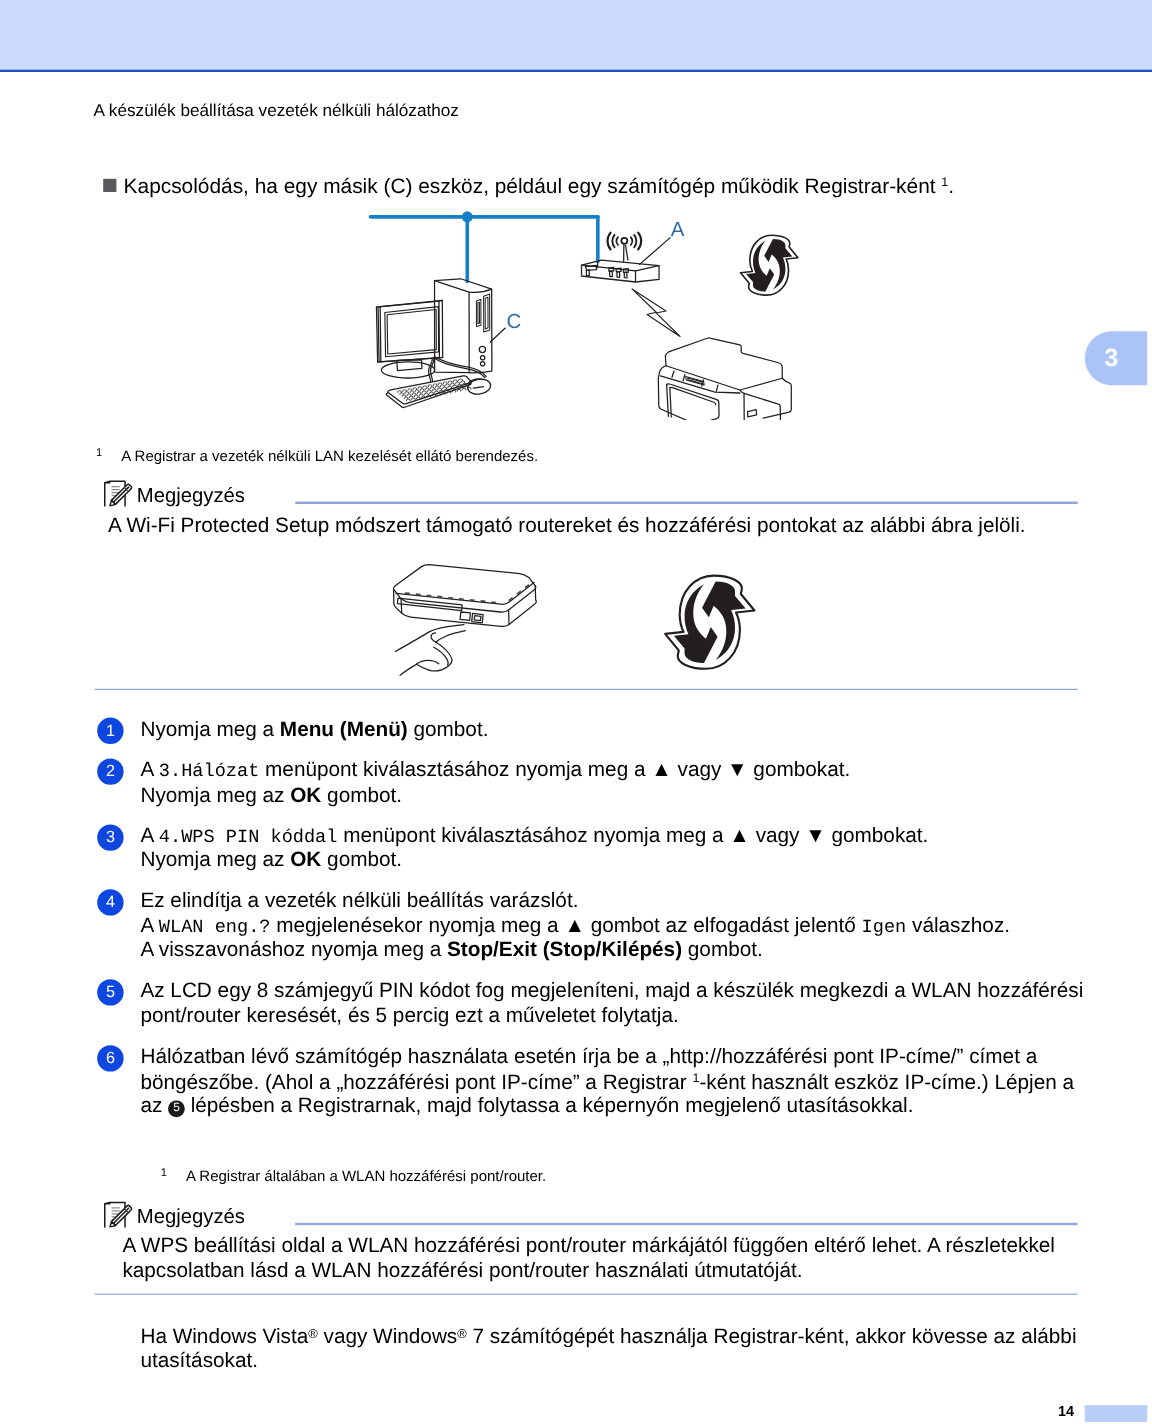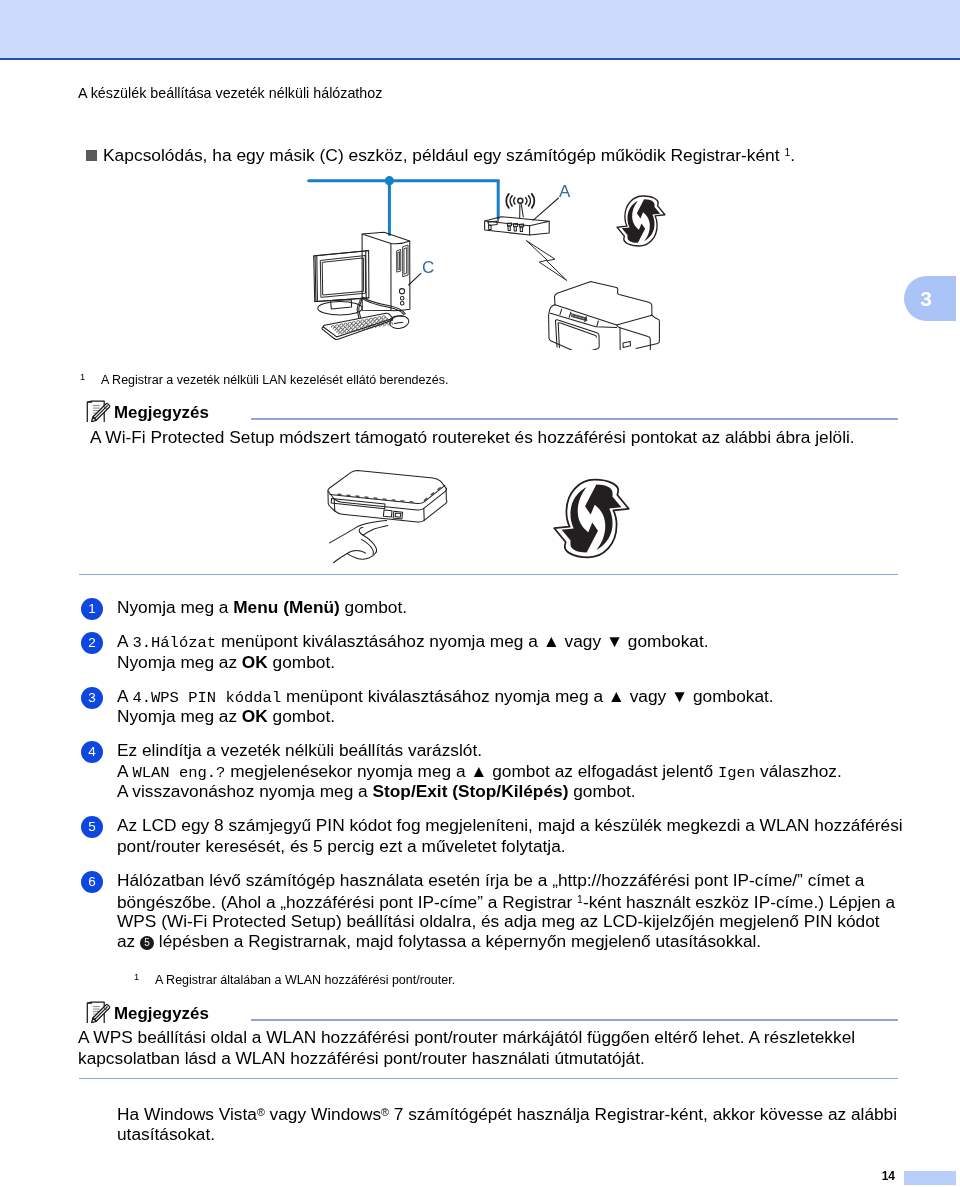--- a/index.html
+++ b/index.html
@@ -13,21 +13,21 @@
   .running-head{left:78px;top:85px;font-size:14.3px;white-space:nowrap;line-height:16px;}
 
   .bullet-head{left:86px;top:143px;font-size:17.4px;white-space:nowrap;line-height:20px;}
   .bullet-sq{display:inline-block;width:11px;height:11px;background:#5a5a5c;vertical-align:0px;margin-right:6px;}
   sup.fn{font-size:0.60em;vertical-align:0.52em;}
   sup.reg{font-size:0.62em;vertical-align:0.40em;}
 
   .fnote{font-size:12.5px;line-height:15px;}
   .fnote .mk{display:inline-block;width:21px;font-size:9.3px;vertical-align:0.42em;}
 
-  .note-hd{font-weight:bold;font-size:16.9px;line-height:19px;white-space:nowrap;}
+  .note-hd{font-weight:normal;font-size:16.9px;line-height:19px;white-space:nowrap;}
   .note-rule{height:1.6px;background:#8fa6dd;}
   .body-t{font-size:17.3px;line-height:20.5px;}
 
   .steps{left:78px;}
   .step{position:relative;padding-left:39px;margin-bottom:13.8px;}
   .num{position:absolute;left:3px;top:1px;width:22px;height:22px;border-radius:50%;
        background:#0d47e0;color:#fff;font-size:13.5px;line-height:22px;text-align:center;font-weight:400;}
   .step p{margin:0;font-size:17.3px;line-height:20.4px;height:20.4px;}
   .mono{font-family:"Liberation Mono",monospace;font-size:15.5px;line-height:20.4px;}
   .inline-num{display:inline-block;width:14px;height:14px;border-radius:50%;background:#1a1a1a;color:#fff;
@@ -283,21 +283,20 @@
       </div>
       <div class="step">
         <span class="num">5</span>
         <p><span>Az LCD egy 8 számjegyű PIN kódot fog megjeleníteni, majd a készülék megkezdi a WLAN hozzáférési</span></p>
         <p><span>pont/router keresését, és 5 percig ezt a műveletet folytatja.</span></p>
       </div>
       <div class="step">
         <span class="num">6</span>
         <p><span>Hálózatban lévő számítógép használata esetén írja be a „http://hozzáférési pont IP-címe/” címet a</span></p>
         <p><span>böngészőbe. (Ahol a „hozzáférési pont IP-címe” a Registrar </span><sup class="fn">1</sup><span>-ként használt eszköz IP-címe.) Lépjen a</span></p>
-        <p><span>WPS (Wi-Fi Protected Setup) beállítási oldalra, és adja meg az LCD-kijelzőjén megjelenő PIN kódot</span></p>
         <p><span>az </span><span class="inline-num">5</span><span> lépésben a Registrarnak, majd folytassa a képernyőn megjelenő utasításokkal.</span></p>
       </div>
     </div>
 
   <div class="abs fnote" style="left:117px;top:970px;margin-left:17px;">
     <span class="mk">1</span><span>A Registrar általában a WLAN hozzáférési pont/router.</span>
   </div>
 
   <div class="abs" style="left:78px;top:997px;width:820px;">
     <div style="display:flex;align-items:flex-end;height:26px;">
@@ -311,21 +310,21 @@
           <path d="M6.9 21.0 L17.9 10.0 L21.2 13.3 L10.2 24.3 Z" fill="#fff"></path>
           <path d="M17.9 10.0 L20.0 7.9 Q20.9 7.1 21.8 7.9 L23.3 9.4 Q24.1 10.3 23.3 11.2 L21.2 13.3" fill="#fff"></path>
           <path d="M6.9 21.0 L5.6 25.6 L10.2 24.3 Z" fill="#fff"></path>
           <path d="M8.5 22.6 L19.5 11.6"></path>
           <path d="M19.5 11.6 L21.6 9.5"></path>
         </g>
       </svg>
       <span class="note-hd">Megjegyzés</span>
       <span class="note-rule" style="flex:1;margin-left:42px;margin-bottom:2px;"></span>
     </div>
-    <div class="body-t" id="note2body" style="margin-top:4px;">
+    <div class="body-t" id="note2body" style="margin-left:24px;margin-top:4px;">
         <div>A WPS beállítási oldal a WLAN hozzáférési pont/router márkájától függően eltérő lehet. A részletekkel</div>
         <div>kapcsolatban lásd a WLAN hozzáférési pont/router használati útmutatóját.</div>
       </div>
   </div>
 
   <div class="abs" style="left:79px;top:1077.5px;width:819px;height:1.6px;background:#8fa6dd;"></div>
 
   <div class="abs body-t" id="closing" style="left:117px;top:1102px;width:800px;line-height:20px;">
       <div><span>Ha Windows Vista</span><sup class="reg">®</sup><span> vagy Windows</span><sup class="reg">®</sup><span> 7 számítógépét használja Registrar-ként, akkor kövesse az alábbi</span></div>
       <div><span>utasításokat.</span></div>

